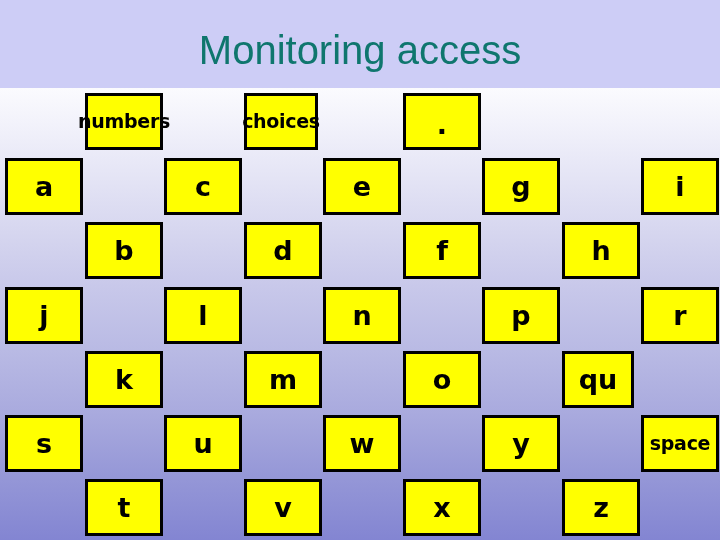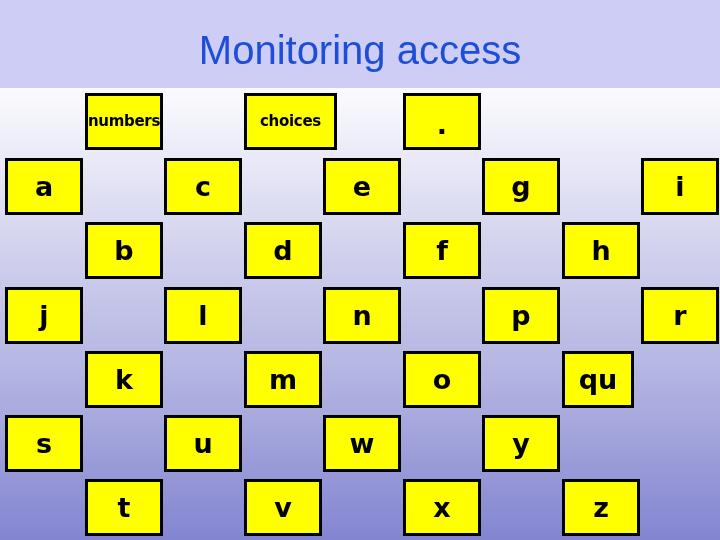--- a/index.html
+++ b/index.html
@@ -28,21 +28,21 @@
   }
   #page-title {
     position: absolute;
     left: 0;
     top: 26px;
     width: 720px;
     text-align: center;
     font-family: "Liberation Sans", sans-serif;
     font-size: 40px;
     font-weight: 400;
-    color: #1d4ed8;
+    color: #0f766e;
     letter-spacing: 0px;
     line-height: 48px;
     white-space: nowrap;
   }
   
   #keyboard-panel {
     position: absolute;
     left: 0;
     top: 88px;
     width: 720px;
@@ -70,21 +70,21 @@
     font-family: "DejaVu Sans", sans-serif;
     font-weight: 700;
     color: #000000;
     line-height: 1;
     user-select: none;
   }
   .key.letter {
     font-size: 27px;
   }
   .key.word {
-    font-size: 15px;
+    font-size: 19px;
     letter-spacing: -0.3px;
   }
   .key.dot {
     font-size: 27px;
     align-items: flex-end;
     padding-bottom: 9px;
   }
 </style>
 </head>
 <body>
@@ -94,21 +94,21 @@
   <div id="header-band">
     <div id="page-title">Monitoring access</div>
   </div>
 
   <div id="keyboard-panel">
     
     
   </div>
 
 <div class="key word" style="left: 85px; top: 93px; width: 78px; height: 57px;">numbers</div>
-    <div class="key word" style="left: 244px; top: 93px; width: 93px; height: 57px;">choices</div>
+    <div class="key word" style="left: 244px; top: 93px; width: 74px; height: 57px;">choices</div>
     <div class="key dot" style="left: 403px; top: 93px; width: 78px; height: 57px;">.</div>
     <div class="key letter" style="left: 5px; top: 158px; width: 78px; height: 57px;">a</div>
     <div class="key letter" style="left: 164px; top: 158px; width: 78px; height: 57px;">c</div>
     <div class="key letter" style="left: 323px; top: 158px; width: 78px; height: 57px;">e</div>
     <div class="key letter" style="left: 482px; top: 158px; width: 78px; height: 57px;">g</div>
     <div class="key letter" style="left: 641px; top: 158px; width: 78px; height: 57px;">i</div>
     <div class="key letter" style="left: 85px; top: 222px; width: 78px; height: 57px;">b</div>
     <div class="key letter" style="left: 244px; top: 222px; width: 78px; height: 57px;">d</div>
     <div class="key letter" style="left: 403px; top: 222px; width: 78px; height: 57px;">f</div>
     <div class="key letter" style="left: 562px; top: 222px; width: 78px; height: 57px;">h</div>
@@ -118,17 +118,18 @@
     <div class="key letter" style="left: 482px; top: 287px; width: 78px; height: 57px;">p</div>
     <div class="key letter" style="left: 641px; top: 287px; width: 78px; height: 57px;">r</div>
     <div class="key letter" style="left: 85px; top: 351px; width: 78px; height: 57px;">k</div>
     <div class="key letter" style="left: 244px; top: 351px; width: 78px; height: 57px;">m</div>
     <div class="key letter" style="left: 403px; top: 351px; width: 78px; height: 57px;">o</div>
     <div class="key letter" style="left: 562px; top: 351px; width: 72px; height: 57px;">qu</div>
     <div class="key letter" style="left: 5px; top: 415px; width: 78px; height: 57px;">s</div>
     <div class="key letter" style="left: 164px; top: 415px; width: 78px; height: 57px;">u</div>
     <div class="key letter" style="left: 323px; top: 415px; width: 78px; height: 57px;">w</div>
     <div class="key letter" style="left: 482px; top: 415px; width: 78px; height: 57px;">y</div>
+    <div class="key word" style="left: 641px; top: 415px; width: 78px; height: 57px;">space</div>
     <div class="key letter" style="left: 85px; top: 479px; width: 78px; height: 57px;">t</div>
     <div class="key letter" style="left: 244px; top: 479px; width: 78px; height: 57px;">v</div>
     <div class="key letter" style="left: 403px; top: 479px; width: 78px; height: 57px;">x</div>
     <div class="key letter" style="left: 562px; top: 479px; width: 78px; height: 57px;">z</div>
   </div>
 
 </body></html>

